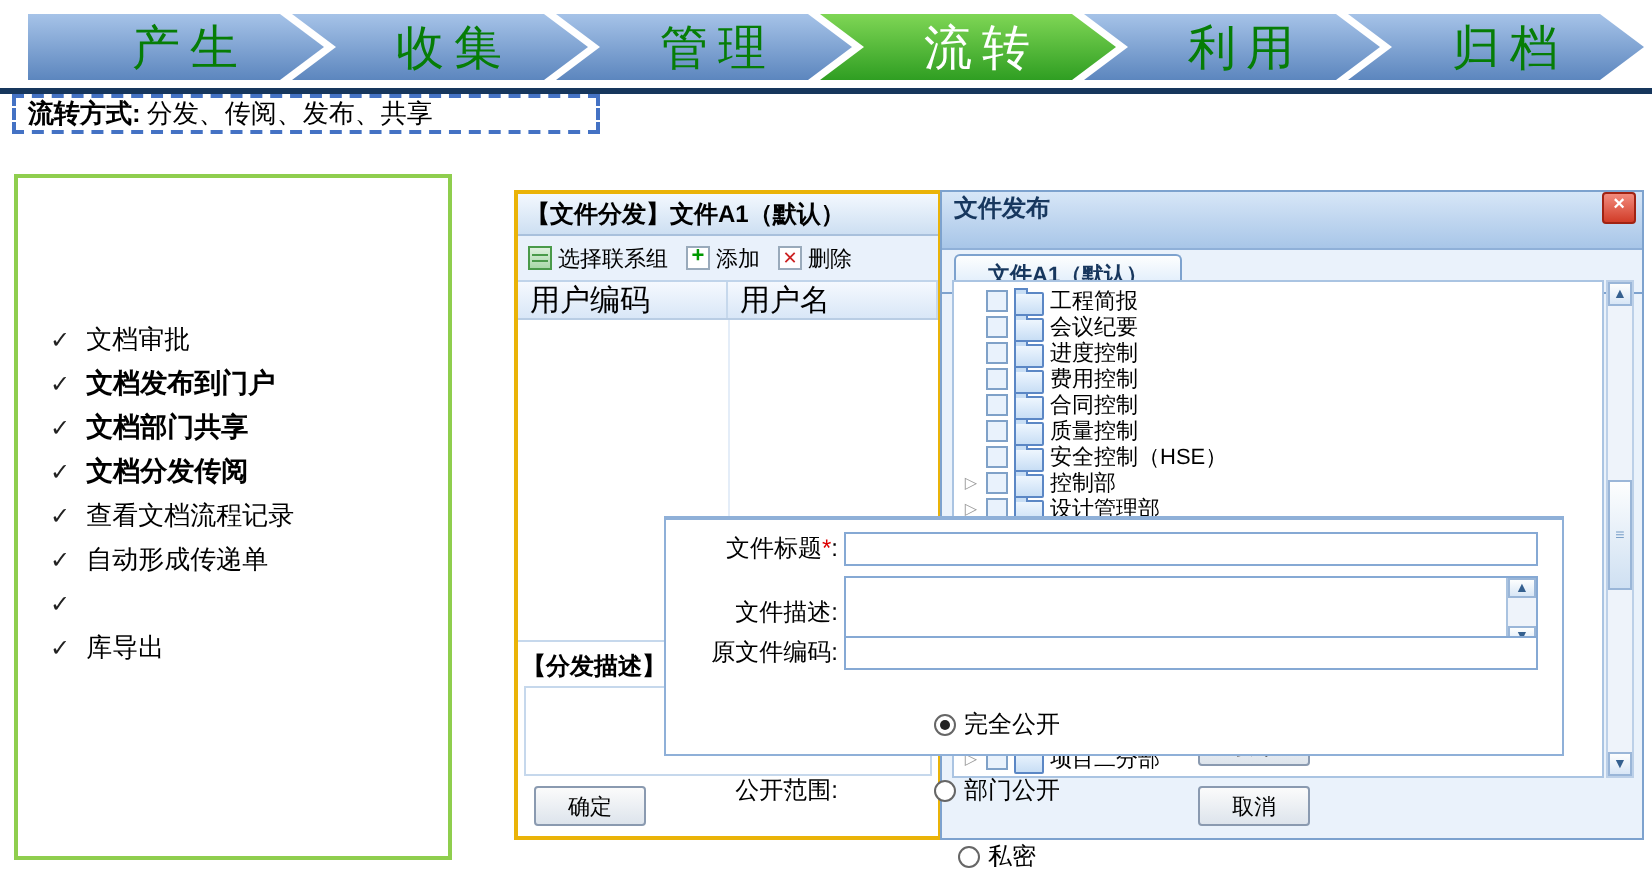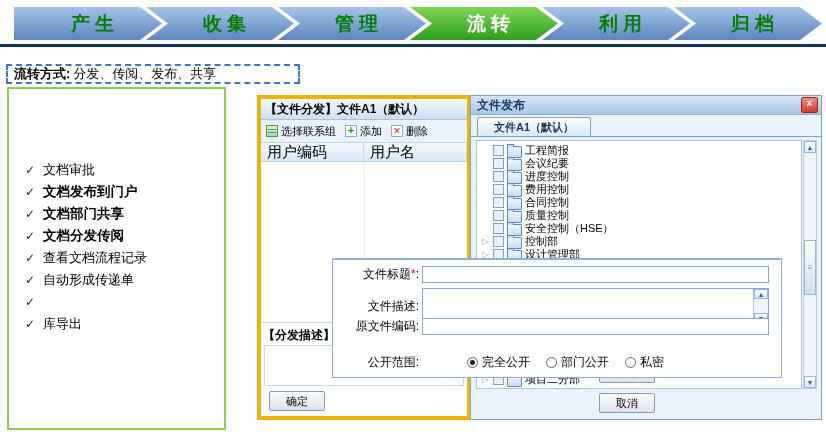--- a/index.html
+++ b/index.html
@@ -2,41 +2,41 @@
 <html style="--chevron-blue: #5c86be; --chevron-blue-light: #a6c3e8; --active-green: #2f9e22; --active-green-light: #7fd655; --underline-navy: #16365c; --callout-blue: #4472c4; --panel-green: #8fce4e; --accent-blue: #7da2ce; --close-red: #d13c28;"><head>
 <meta charset="utf-8">
 <style>
   html,body{margin:0;padding:0;background:#fff;}
   .page{position:relative;width:826px;height:436px;overflow:hidden;background:#fff;
         font-family:"Liberation Sans","DejaVu Sans",sans-serif;color:#000;}
 
   
   .flow{position:absolute;left:14px;top:7px;right:4px;height:33px;display:flex;}
   .chev{flex:1;margin-left:-16px;display:flex;align-items:center;justify-content:center;
-        font-size:19px;font-weight:bold;letter-spacing:5px;color:#067d06;padding-left:14px;
+        font-size:24px;font-weight:normal;letter-spacing:5px;color:#067d06;padding-left:14px;
         background:linear-gradient(var(--chevron-blue-light,#a6c3e8),var(--chevron-blue,#5c86be));
         clip-path:polygon(0 0,calc(100% - 22px) 0,100% 50%,calc(100% - 22px) 100%,0 100%,22px 50%);}
   .chev.first{margin-left:0;clip-path:polygon(0 0,calc(100% - 22px) 0,100% 50%,calc(100% - 22px) 100%,0 100%);}
   .chev.active{background:linear-gradient(var(--active-green-light,#7fd655),var(--active-green,#2f9e22));color:#fff;}
   .flow-underline{position:absolute;left:0;top:44px;width:826px;height:3px;background:var(--underline-navy,#16365c);}
 
   
-  .callout{position:absolute;left:6px;top:64px;width:294px;height:20px;border:2px dashed var(--callout-blue,#4472c4);
+  .callout{position:absolute;left:6px;top:47px;width:294px;height:20px;border:2px dashed var(--callout-blue,#4472c4);
            background:#fff;display:flex;align-items:center;padding:0 6px;font-size:13px;white-space:nowrap;box-sizing:border-box;}
   .callout b{margin-right:3px;}
 
   
   .features{position:absolute;left:7px;top:87px;width:219px;height:343px;border:2px solid var(--panel-green,#8fce4e);
             box-sizing:border-box;background:#fff;padding:70px 4px 0 16px;}
   .feat{display:flex;gap:8px;font-size:13px;line-height:22px;align-items:baseline;}
   .feat.bold{font-weight:bold;font-size:13.5px;}
   .feat .check{font-size:12px;color:#222;}
 
   
-  .win-dist{position:absolute;left:257px;top:95px;width:214px;height:325px;border:4px solid #eab308;
+  .win-dist{position:absolute;left:257px;top:95px;width:214px;height:325px;border:2px solid #eab308;
             box-sizing:border-box;background:#fff;}
   .dw-title{height:20px;background:linear-gradient(#f3f8fe,#cddff2);border-bottom:1px solid #a8c0dc;
             font-size:12px;font-weight:bold;display:flex;align-items:center;padding-left:4px;white-space:nowrap;overflow:hidden;}
   .dw-toolbar{height:22px;background:#e9f1fb;border-bottom:1px solid #c0d4ea;display:flex;align-items:center;gap:5px;padding:0 3px;}
   .tbtn{display:flex;align-items:center;gap:3px;font-size:11px;padding:1px 2px;cursor:pointer;white-space:nowrap;}
   .ic{width:12px;height:12px;position:relative;display:inline-block;box-sizing:border-box;}
   .ic-contact-group{background:linear-gradient(#dff0df,#a8d8a8);border:1px solid #4a9a4a;}
   .ic-contact-group::after{content:'';position:absolute;left:1px;right:1px;top:3px;height:1px;background:#4a9a4a;box-shadow:0 3px 0 #4a9a4a;}
   .ic-add{background:#fff;border:1px solid #9ab;}
   .ic-add::after{content:'+';position:absolute;left:0;right:0;top:-2px;text-align:center;color:#090;font-weight:bold;font-size:11px;}
@@ -49,21 +49,21 @@
   .dw-desc-label{font-size:12px;font-weight:bold;padding:4px 2px 2px 2px;}
   .dw-desc-area{position:absolute;left:3px;right:3px;top:246px;bottom:30px;border:1px solid #c6d8ec;background:#fff;}
   .btn{min-width:56px;height:20px;font-size:11px;background:linear-gradient(#fbfbfb,#dde4ec);
        border:1px solid #8a9ab0;border-radius:2px;cursor:pointer;font-family:inherit;}
   .dw-confirm{position:absolute;left:8px;bottom:5px;}
 
   
   .win-pub{position:absolute;left:470px;top:95px;width:352px;height:325px;border:1px solid var(--accent-blue,#7da2ce);
            box-sizing:border-box;background:#eaf2fb;}
   .pw-title{height:18px;background:linear-gradient(#d7e6f7,#a8c6e8);border-bottom:1px solid #8fb0d8;
-            display:flex;align-items:center;justify-content:space-between;padding:0 3px 0 6px;
+            display:flex;justify-content:space-between;padding:0 3px 10px 6px;
             font-size:12px;font-weight:bold;color:#17375e;}
   .pw-close{width:15px;height:14px;background:linear-gradient(#f28b7d,var(--close-red,#d13c28));border:1px solid #a02313;
             color:#fff;font-size:10px;line-height:12px;text-align:center;border-radius:2px;cursor:pointer;}
   .pw-tabrow{height:21px;border-bottom:1px solid var(--accent-blue,#7da2ce);display:flex;align-items:flex-end;padding-left:6px;}
   .pw-tab{height:18px;padding:0 16px;background:linear-gradient(#fdfefe,#d8e9fa);border:1px solid var(--accent-blue,#7da2ce);
           border-bottom:none;border-radius:3px 3px 0 0;font-size:11px;font-weight:bold;color:#17375e;
           display:flex;align-items:center;cursor:pointer;}
   .pw-tree{position:absolute;left:5px;top:44px;right:19px;bottom:30px;background:#fff;border:1px solid #aac4e2;
            overflow:hidden;padding-top:3px;box-sizing:border-box;}
   .tree-bottom{position:absolute;left:0;right:0;bottom:2px;}
@@ -90,21 +90,21 @@
   .drow{position:absolute;left:0;right:12px;display:flex;align-items:center;}
   .dlabel{width:86px;text-align:right;font-size:12px;flex:none;white-space:nowrap;}
   .req{color:#d00;}
   .dinput{flex:1;height:17px;border:1px solid #86a9d4;margin-left:3px;font-size:12px;padding:0 3px;
           font-family:inherit;box-sizing:border-box;background:#fff;}
   .dtextwrap{flex:1;height:36px;border:1px solid #86a9d4;margin-left:3px;display:flex;background:#fff;box-sizing:border-box;}
   .dtext{flex:1;border:none;resize:none;font-size:12px;font-family:inherit;padding:1px 3px;outline:none;}
   .spin{width:14px;border-left:1px solid #aac3e0;background:#eef3fa;display:flex;flex-direction:column;justify-content:space-between;}
   .spin span{height:10px;font-size:7px;color:#35608f;text-align:center;line-height:10px;background:linear-gradient(#fdfefe,#d8e6f6);
              border:1px solid #9ab6d8;box-sizing:border-box;cursor:pointer;}
-  .radios{display:flex;align-items:center;gap:16px;margin-left:4px;font-size:12px;}
+  .radios{display:flex;align-items:center;gap:16px;margin-left:4px;font-size:12px;flex-direction:column;}
   .ropt{display:flex;align-items:center;gap:4px;cursor:pointer;}
   .radio{width:11px;height:11px;border:1px solid #666;border-radius:50%;background:#fff;position:relative;flex:none;box-sizing:border-box;}
   .radio.on::after{content:'';position:absolute;left:2px;top:2px;right:2px;bottom:2px;background:#222;border-radius:50%;}
 </style>
 </head>
 <body>
 
 <div class="page">
 
   <div class="flow">

